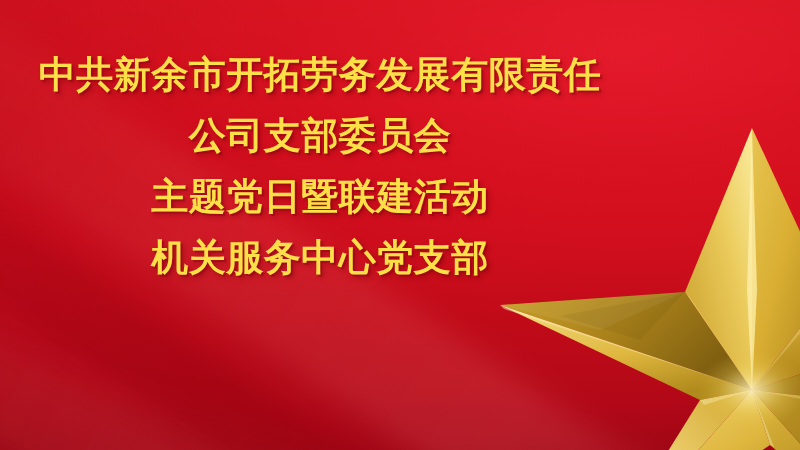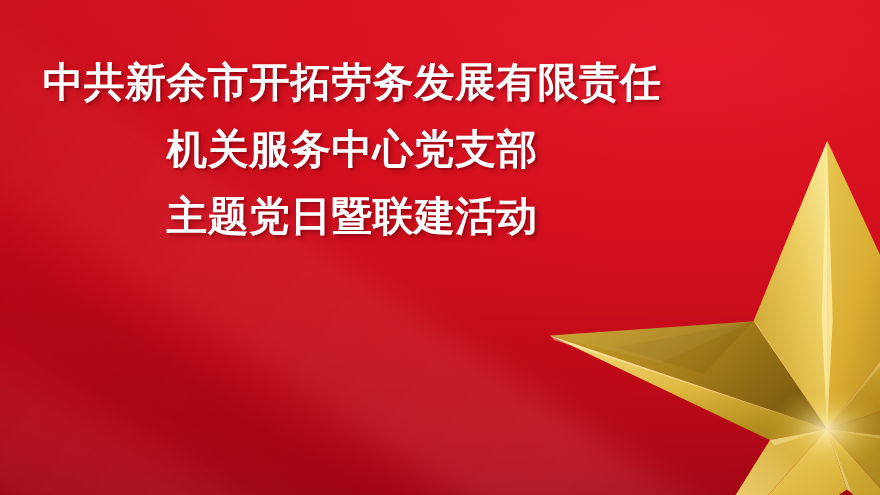--- a/index.html
+++ b/index.html
@@ -92,21 +92,21 @@
   .headline {
     position: absolute;
     left: 0;
     top: 44px;
     width: 640px;
     text-align: center;
     z-index: 5;
   }
   .hl-line {
     display: block;
-    color: #ffffff;
+    color: #fde047;
     font-size: 37px;
     line-height: 61px;
     font-weight: 700;
     letter-spacing: 0.5px;
     white-space: nowrap;
     text-shadow:
        2px 2px 0 rgba(150,6,18,0.55),
        3px 3px 5px rgba(120,0,12,0.45);
   }
 </style>
@@ -201,17 +201,18 @@
 
       <ellipse cx="752" cy="390" rx="55" ry="40" fill="url(#glow)"></ellipse>
 
       <polygon points="500,305 685,292 600,330" fill="#FFFFFF" opacity="0.06"></polygon>
       <polygon points="560,316 685,292 640,340" fill="#000000" opacity="0.05"></polygon>
     </svg>
   </div>
 
   <div class="headline">
     <span class="hl-line">中共新余市开拓劳务发展有限责任</span>
+    <span class="hl-line">公司支部委员会</span>
+    <span class="hl-line">主题党日暨联建活动</span>
     <span class="hl-line">机关服务中心党支部</span>
-    <span class="hl-line">主题党日暨联建活动</span>
   </div>
 
 </div>
 
 </body></html>

